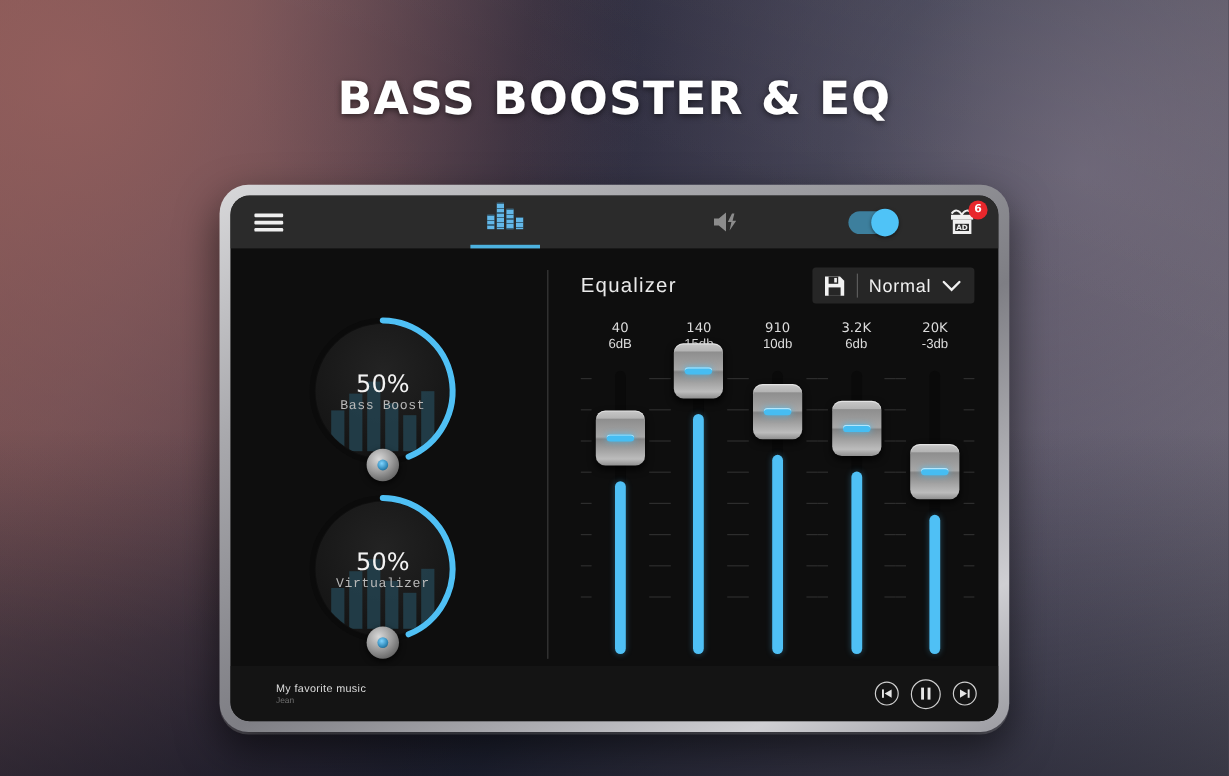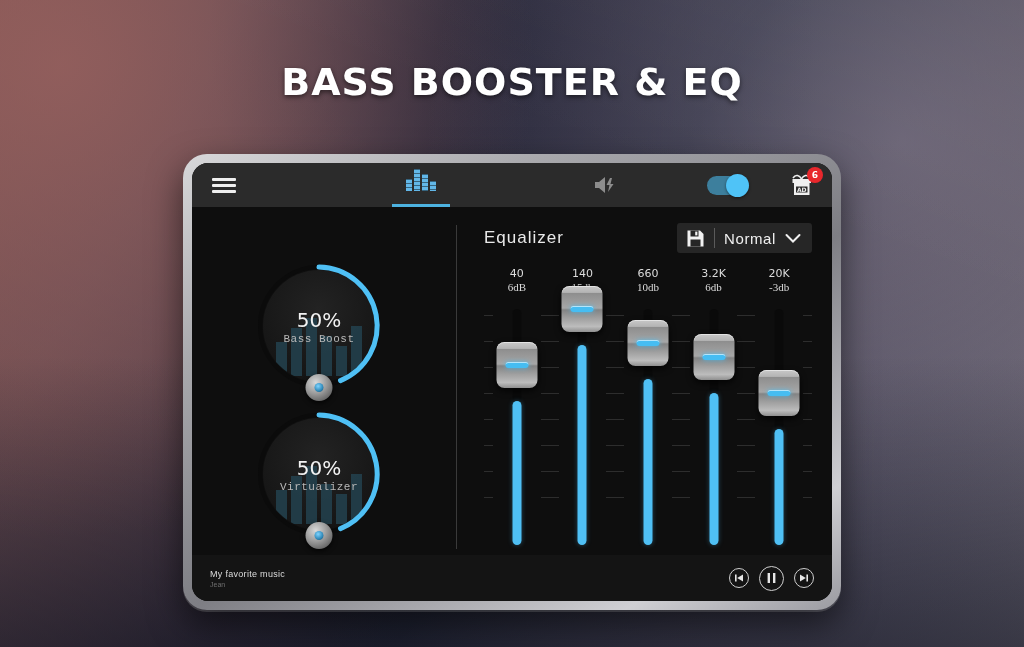--- a/index.html
+++ b/index.html
@@ -160,21 +160,21 @@
   }
   #save-icon svg{ display:block; }
   #preset-sep{ width:1px; height:20px; background:#5b5b5b; }
   #preset-name{ color:#f0f0f0; font-size:15px; letter-spacing:0.6px; }
 
   #freq-row{
     display:flex; margin-top:14px;
   }
   .freq-col{ flex:1; text-align:center; }
   .freq-hz{ color:#dcdcdc; font-size:11px; font-family:"DejaVu Sans", sans-serif;}
-  .freq-db{ color:#dcdcdc; font-size:11px; font-family:Liberation Serif, serif; margin-top:1px;}
+  .freq-db{ color:#dcdcdc; font-size:11px; font-family:Liberation Sans, sans-serif; margin-top:1px;}
 
   #sliders{
     position:absolute; left:28px; right:20px; top:98px; bottom:6px;
     display:flex;
   }
   .slider-col{ flex:1; position:relative; }
   .ticks{ position:absolute; inset:0; }
   .ticks i{
     position:absolute; width:9px; height:1px; background:#2d2d2d;
   }
@@ -201,21 +201,21 @@
     background:#46bdf2;
     box-shadow:0 0 5px rgba(70,189,242,0.8), inset 0 1px 0 rgba(255,255,255,0.6);
   }
 
   
   #bottombar{
     position:absolute; left:0; right:0; bottom:0; height:46px;
     background:#141414;
     display:flex; align-items:center; padding:0 18px;
   }
-  #track-info{ flex:1; }
+  #track-info{ flex:1;margin-left:20px; }
   #track-title{ color:#dcdcdc; font-size:9px; letter-spacing:0.3px; }
   #track-artist{ color:#6e6e6e; font-size:7px; margin-top:2px; }
   #transport{ display:flex; align-items:center; gap:10px; }
   .tbtn{
     width:20px; height:20px; border-radius:50%;
     border:1px solid #cfcfcf;
     display:flex; align-items:center; justify-content:center;
   }
   .tbtn.big{ width:25px; height:25px; }
   .tbtn svg{ display:block; }
@@ -349,21 +349,21 @@
         <div id="freq-row">
           <div class="freq-col">
             <div class="freq-hz">40</div>
             <div class="freq-db">6dB</div>
           </div>
           <div class="freq-col">
             <div class="freq-hz">140</div>
             <div class="freq-db">15db</div>
           </div>
           <div class="freq-col">
-            <div class="freq-hz">660</div>
+            <div class="freq-hz">910</div>
             <div class="freq-db">10db</div>
           </div>
           <div class="freq-col">
             <div class="freq-hz">3.2K</div>
             <div class="freq-db">6db</div>
           </div>
           <div class="freq-col">
             <div class="freq-hz">20K</div>
             <div class="freq-db">-3db</div>
           </div>

